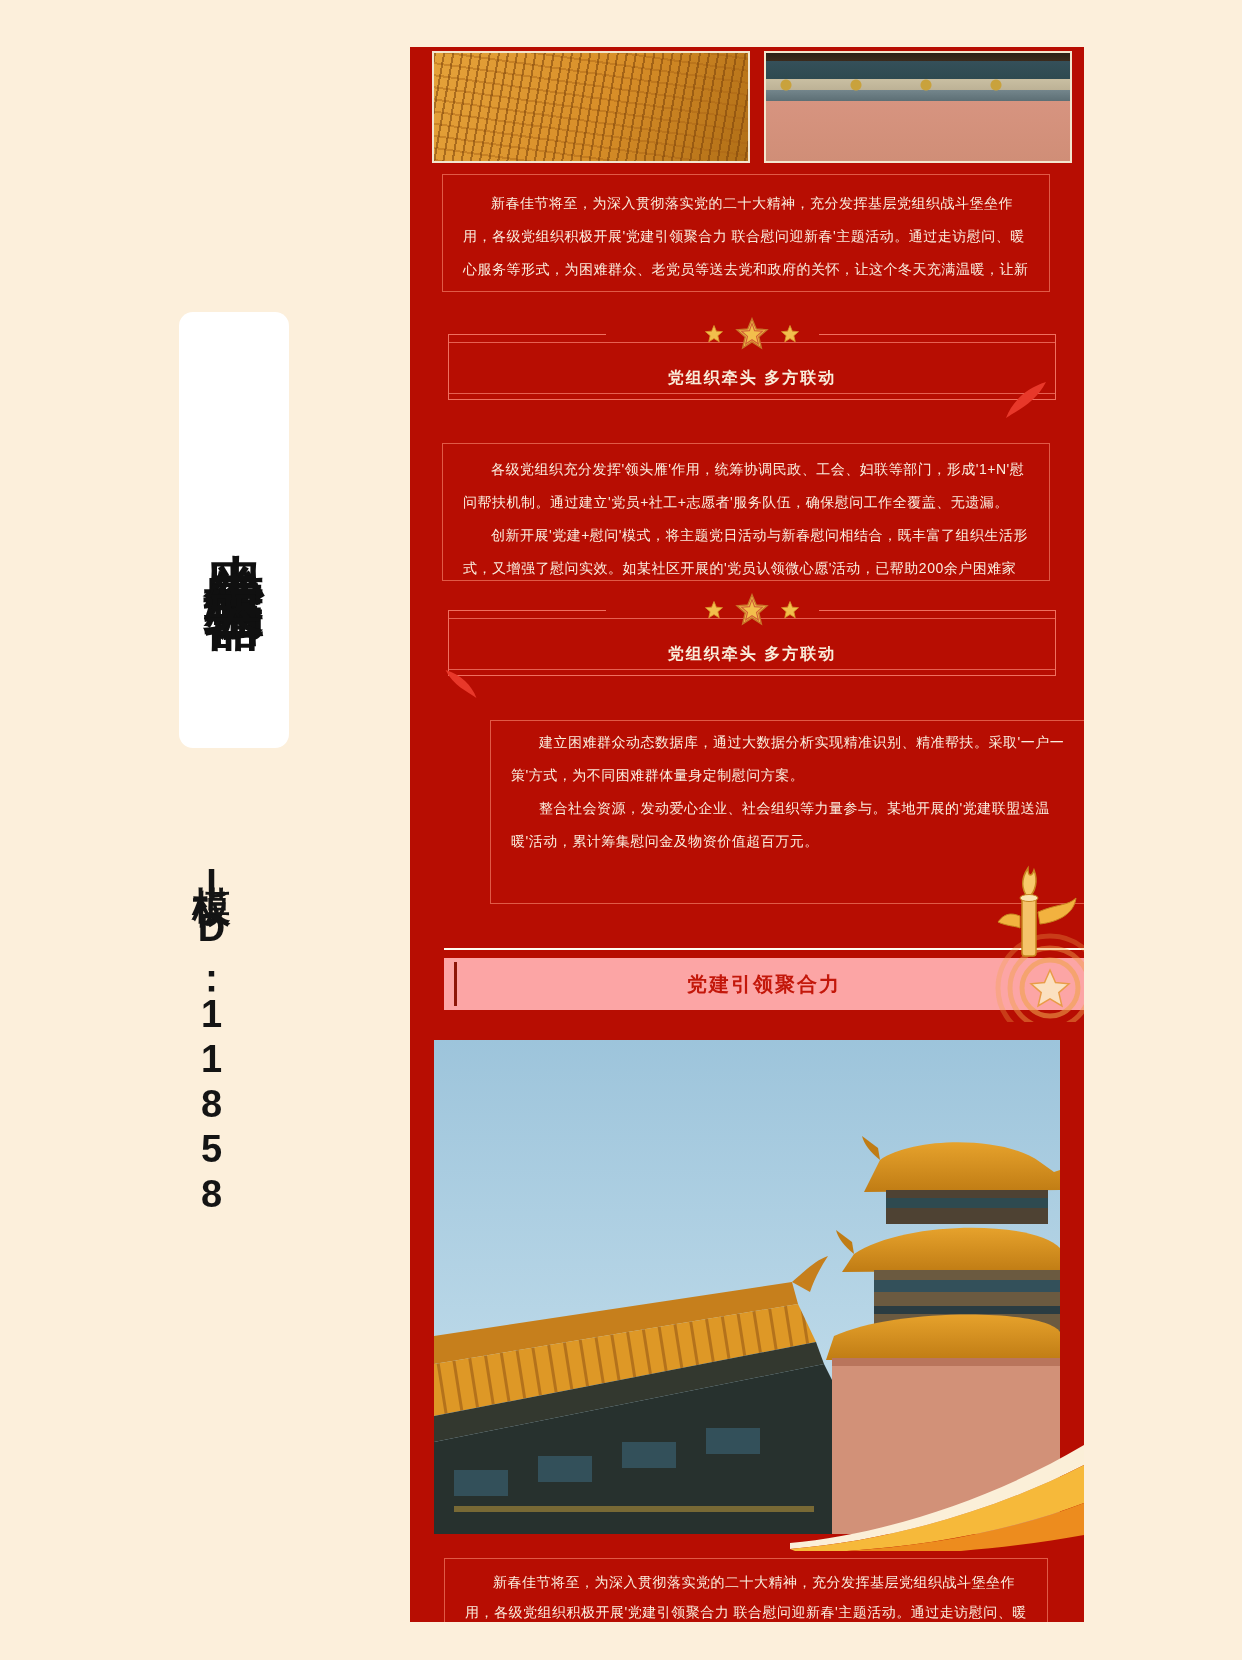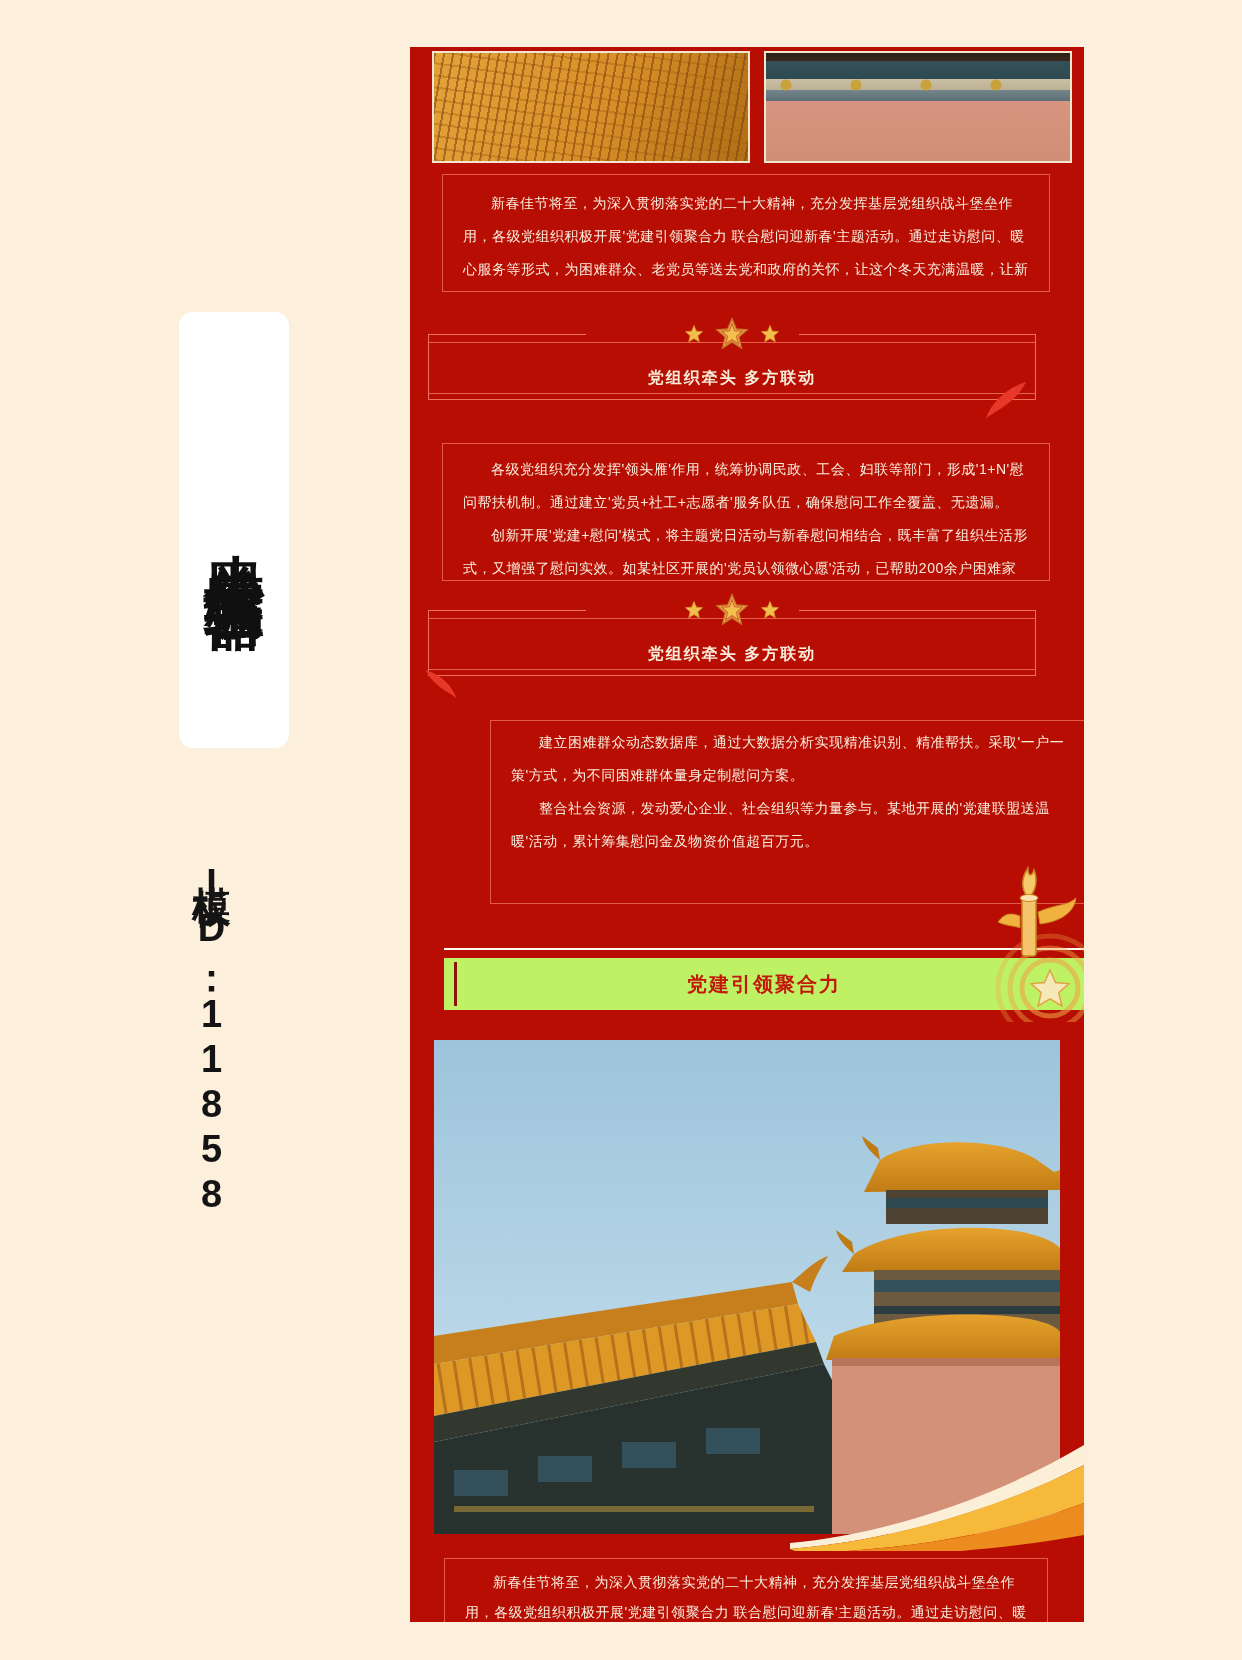--- a/index.html
+++ b/index.html
@@ -61,21 +61,21 @@
   .pbox p{
     margin:0;color:#FAEEDE;font-size:14px;line-height:33px;
     text-indent:2em;letter-spacing:.5px;
   }
   .pbox-1{top:127px;height:118px;padding:12px 20px 0;}
   .pbox-2{top:380px;height:138px;padding:9px 20px 0;margin-top:16px;}
   .pbox-3{top:673px;height:184px;padding:5px 20px 0;margin-left:48px;}
   .pbox-4{top:1511px;height:140px;padding:8px 20px 0;left:34px;width:604px;}
   .pbox-4 p{line-height:30px;}
   
-  .sec-header{position:absolute;left:18px;width:608px;height:66px;}
+  .sec-header{position:absolute;left:38px;width:608px;height:66px;}
   .hline{position:absolute;background:#EF7060;}
   .hl-top-l{top:0;left:0;width:158px;height:1px;}
   .hl-top-r{top:0;right:0;width:237px;height:1px;}
   .hl-top2{top:8px;left:0;right:0;height:1px;opacity:.85;}
   .hl-bot1{bottom:6px;left:0;right:0;height:1px;opacity:.85;}
   .hl-bot2{bottom:0;left:0;right:0;height:1px;}
   .hl-side-l{top:0;bottom:0;left:0;width:1px;}
   .hl-side-r{top:0;bottom:0;right:0;width:1px;}
   .stars{
     position:absolute;top:-17px;left:50%;transform:translateX(-50%);
@@ -86,21 +86,21 @@
     position:absolute;bottom:11px;left:0;width:100%;text-align:center;
     color:#F9EDDA;font-size:16px;font-weight:bold;letter-spacing:2px;
   }
   .swoosh{position:absolute;}
   .swoosh-r{right:8px;bottom:-20px;}
   .swoosh-l{left:-4px;bottom:-32px;transform:scaleX(-1);}
   
   .white-line{position:absolute;top:901px;left:34px;width:640px;height:2px;background:#FFFCF0;z-index:2;}
   .banner{
     position:absolute;top:911px;left:34px;width:640px;height:52px;
-    background:#bef264;z-index:3;
+    background:#fca5a5;z-index:3;
   }
   .banner-tick{position:absolute;left:10px;top:4px;bottom:4px;width:3px;background:#8C1507;}
   .banner-title{
     position:absolute;inset:0;display:flex;align-items:center;justify-content:center;
     color:#C3170A;font-size:20px;font-weight:bold;letter-spacing:2px;
   }
   .torch-decor{position:absolute;top:803px;right:-2px;width:124px;height:172px;z-index:4;}
   
   .big-photo{position:absolute;top:993px;left:24px;width:626px;height:494px;z-index:1;}
   .ribbon-decor{position:absolute;top:1392px;left:380px;width:294px;height:112px;z-index:5;}

